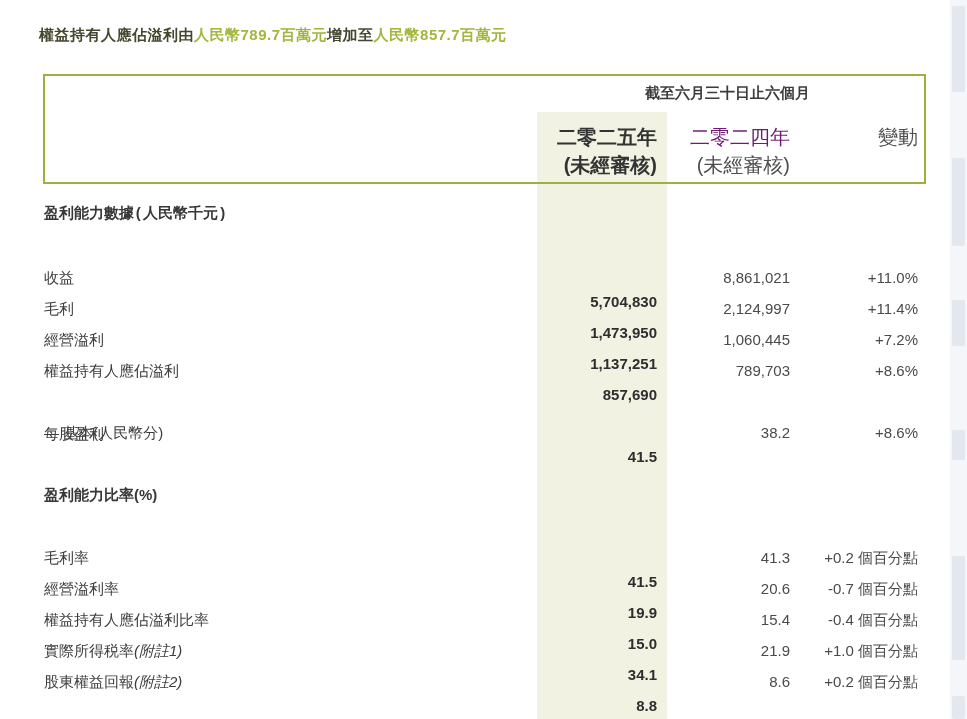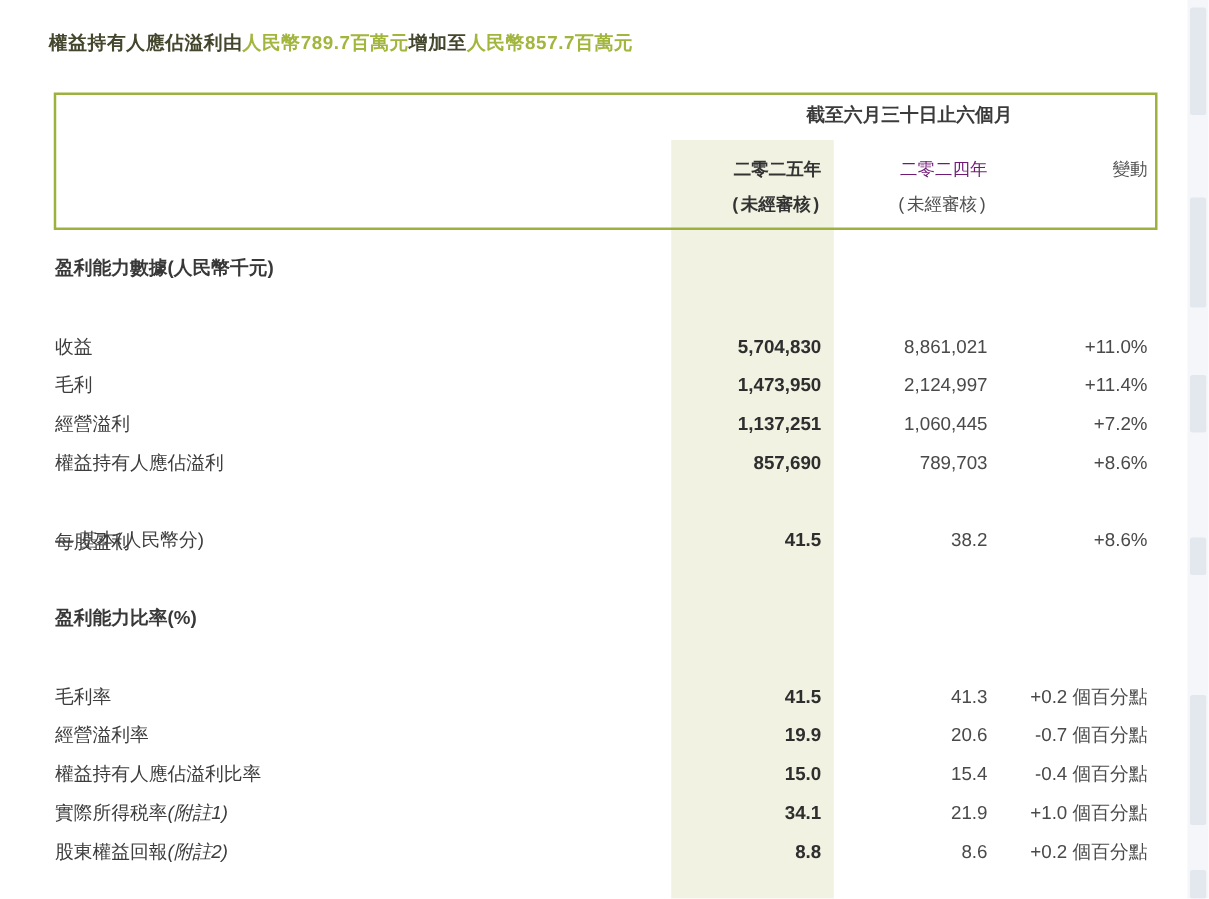--- a/index.html
+++ b/index.html
@@ -24,35 +24,35 @@
   
   .hbox{
     position:absolute;left:43px;top:74px;width:883px;height:110px;
     border:2px solid #9db23e;box-sizing:border-box;z-index:2;
   }
   .period-header{
     position:absolute;left:537px;top:84px;width:381px;
     text-align:center;font-size:15px;font-weight:bold;color:#3b3b3b;
     line-height:18px;z-index:3;white-space:nowrap;
   }
-  .hcell{position:absolute;font-size:14px;line-height:18px;white-space:nowrap;z-index:3;font-family:Liberation Mono, monospace;}
+  .hcell{position:absolute;font-size:20px;line-height:18px;white-space:nowrap;z-index:3;}
   .h-2025{right:310px;top:128px;font-weight:bold;color:#333333;}
   .h-2024{right:177px;top:128px;color:#701a75;}
   .h-chg {right:49px; top:128px;color:#4e4e4e;}
   .s-2025{right:310px;top:156px;font-weight:bold;color:#333333;}
   .s-2024{right:177px;top:156px;color:#4e4e4e;}
   
   .sec-heading{
     position:absolute;left:44px;height:30px;line-height:30px;
     font-size:15px;font-weight:bold;color:#383838;z-index:3;white-space:nowrap;
   }
   .trow{position:absolute;left:0;width:967px;height:30px;line-height:30px;font-size:15px;z-index:3;}
   .trow .lab{position:absolute;left:44px;color:#3d3d3d;white-space:nowrap;}
   .trow .lab i{font-style:italic;}
-  .trow .v25{position:absolute;right:310px;font-weight:bold;color:#2e2e2e;white-space:nowrap;}
+  .trow .v25{position:absolute;right:310px;font-weight:bold;color:#2e2e2e;white-space:nowrap;margin-top:24px;}
   .trow .v24{position:absolute;right:177px;color:#4a4a4a;white-space:nowrap;}
   .trow .chg{position:absolute;right:49px;color:#4a4a4a;white-space:nowrap;}
   
   .edge{
     position:absolute;left:950px;top:0;width:17px;height:719px;
     background:#f4f6f9;z-index:1;
   }
   .edge .blk{position:absolute;left:2px;width:13px;background:#e3e8ef;border-radius:2px;}
 </style>
 </head>
@@ -77,21 +77,21 @@
 
   <div class="period-header">截至六月三十日止六個月</div>
 
   <div class="hcell h-2025">二零二五年</div>
   <div class="hcell h-2024">二零二四年</div>
   <div class="hcell h-chg">變動</div>
   <div class="hcell s-2025">(未經審核)</div>
   <div class="hcell s-2024">(未經審核)</div>
 
   <div id="table-body">
-      <div class="sec-heading" style="top: 200px;">盈利能力數據(人民幣千元)</div>
+      <div class="sec-heading" style="top: 200px; font-family: Liberation Mono, monospace;">盈利能力數據(人民幣千元)</div>
       <div class="trow" style="top: 263px;">
         <span class="lab">收益</span>
         <span class="v25">5,704,830</span>
         <span class="v24">8,861,021</span>
         <span class="chg">+11.0%</span>
       </div>
       <div class="trow" style="top: 294px;">
         <span class="lab">毛利</span>
         <span class="v25">1,473,950</span>
         <span class="v24">2,124,997</span>

